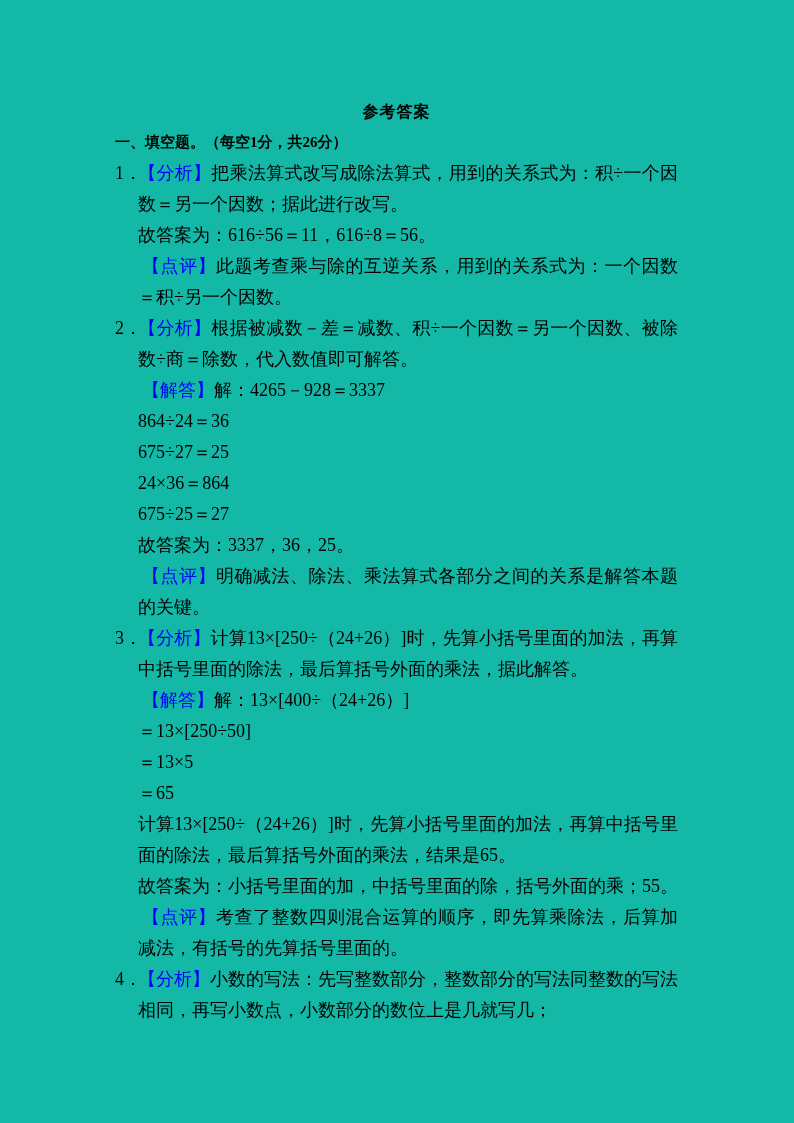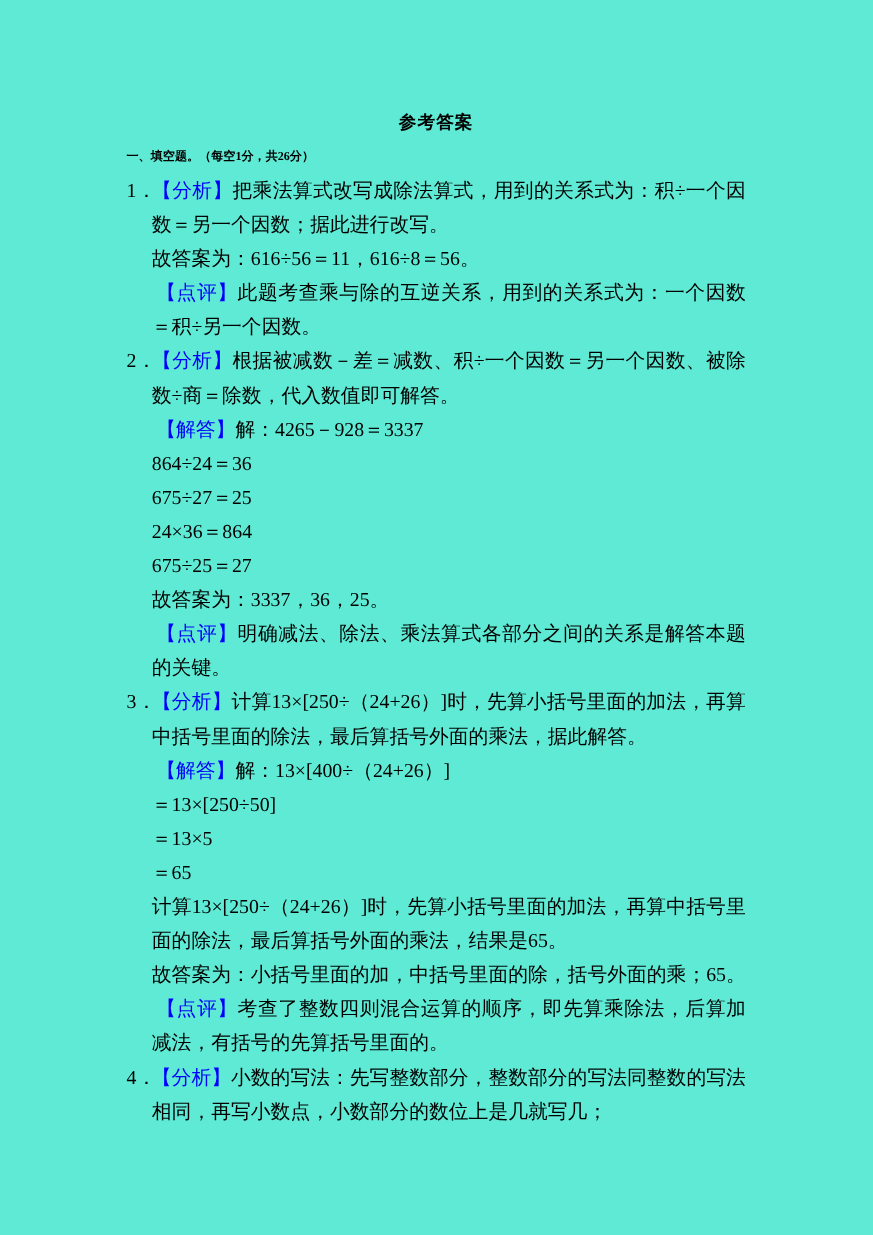--- a/index.html
+++ b/index.html
@@ -1,37 +1,37 @@
 <!DOCTYPE html>
 <html><head>
 <meta charset="utf-8">
 <style>
   html,body{margin:0;padding:0;background:#e8e8e8;}
   .page{
     position:relative;
     width:794px;height:1123px;
     margin:0 auto;
-    background:#5eead4;
+    background:#14b8a6;
     box-sizing:border-box;
     padding:96px 116px 0 115px;
     font-family:"Liberation Serif","DejaVu Serif",serif;
     color:#000000;
     overflow:hidden;
   }
   .doc-title{
     margin:0;
     font-size:16px;
     font-weight:bold;
     text-align:center;
     line-height:31px;
     letter-spacing:1px;
   }
   .section-heading{
     margin:0;
-    font-size:11px;
+    font-size:15px;
     font-weight:bold;
     line-height:31px;
   }
   .paras{margin-left:23px;}
   p.para{
     margin:0;
     font-size:18px;
     line-height:31px;
     text-align:justify;
     word-break:break-all;
@@ -59,17 +59,17 @@
       <p class="para"><span class="txt">24×36＝864</span></p>
       <p class="para"><span class="txt">675÷25＝27</span></p>
       <p class="para"><span class="txt">故答案为：3337，36，25。</span></p>
       <p class="para label-para"><span class="tag">【点评】</span><span class="txt">明确减法、除法、乘法算式各部分之间的关系是解答本题的关键。</span></p>
       <p class="para num-para"><span class="num">3．</span><span class="tag">【分析】</span><span class="txt">计算13×[250÷（24+26）]时，先算小括号里面的加法，再算中括号里面的除法，最后算括号外面的乘法，据此解答。</span></p>
       <p class="para label-para"><span class="tag">【解答】</span><span class="txt">解：13×[400÷（24+26）]</span></p>
       <p class="para"><span class="txt">＝13×[250÷50]</span></p>
       <p class="para"><span class="txt">＝13×5</span></p>
       <p class="para"><span class="txt">＝65</span></p>
       <p class="para"><span class="txt">计算13×[250÷（24+26）]时，先算小括号里面的加法，再算中括号里面的除法，最后算括号外面的乘法，结果是65。</span></p>
-      <p class="para"><span class="txt">故答案为：小括号里面的加，中括号里面的除，括号外面的乘；65。</span></p>
+      <p class="para"><span class="txt">故答案为：小括号里面的加，中括号里面的除，括号外面的乘；55。</span></p>
       <p class="para label-para"><span class="tag">【点评】</span><span class="txt">考查了整数四则混合运算的顺序，即先算乘除法，后算加减法，有括号的先算括号里面的。</span></p>
       <p class="para num-para"><span class="num">4．</span><span class="tag">【分析】</span><span class="txt">小数的写法：先写整数部分，整数部分的写法同整数的写法相同，再写小数点，小数部分的数位上是几就写几；</span></p>
     </div>
 </div>
 
 </body></html>

